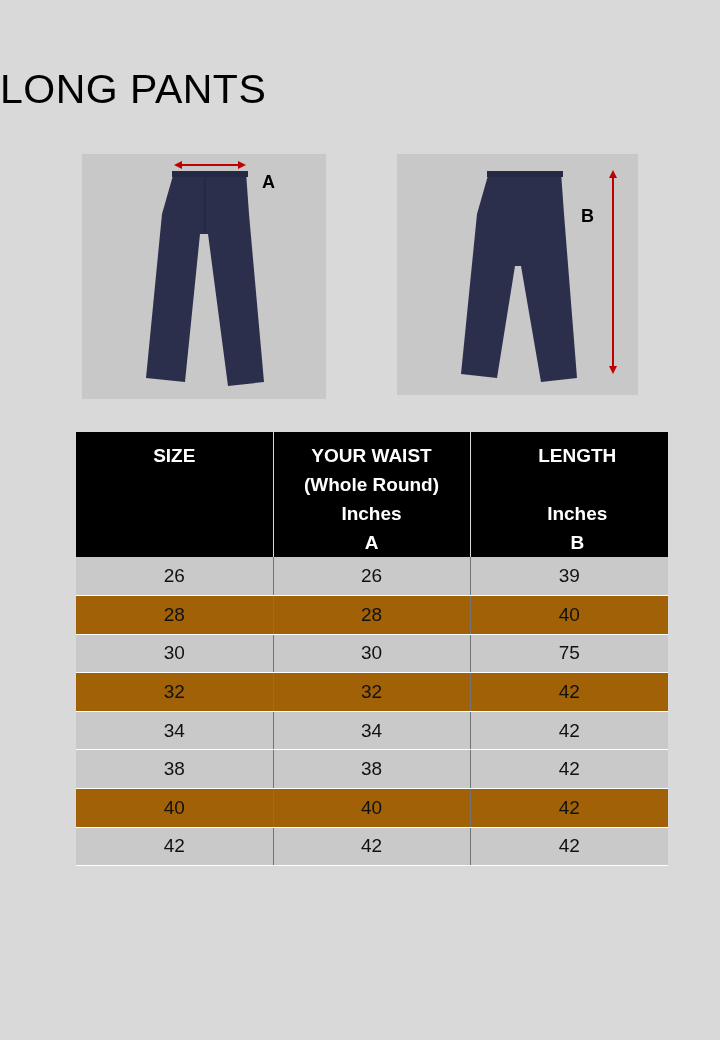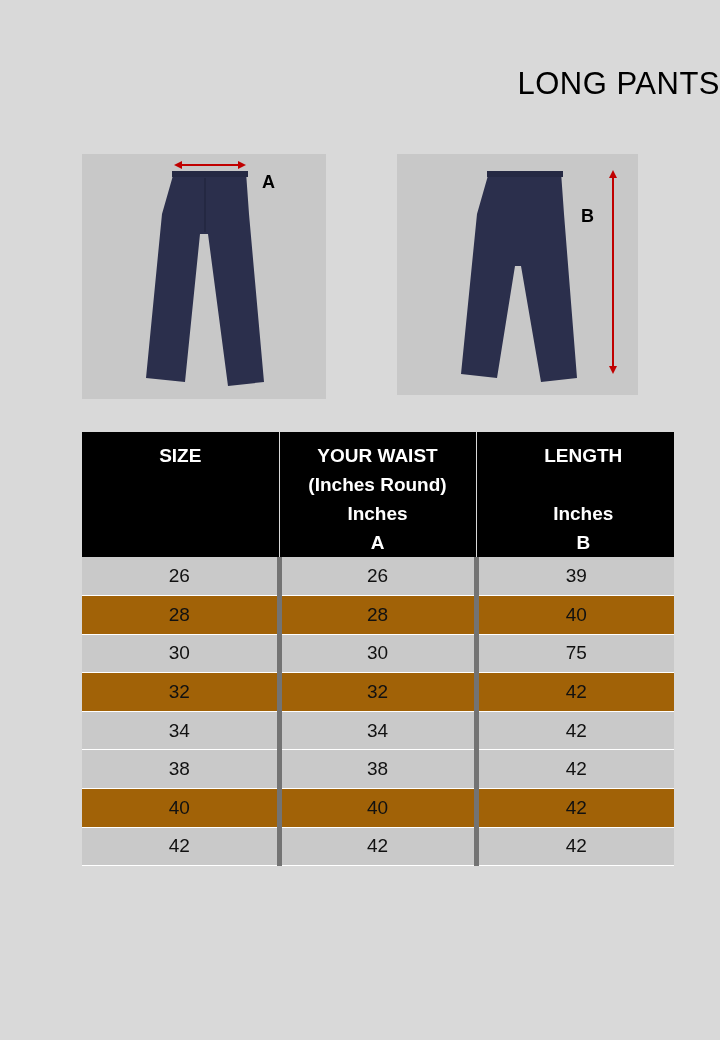--- a/index.html
+++ b/index.html
@@ -1,43 +1,43 @@
 <!DOCTYPE html>
 <html><head>
 <meta charset="utf-8">
 <style>
   * { box-sizing: border-box; margin: 0; padding: 0; }
   html, body { width: 720px; height: 1040px; background: #d9d9d9; overflow: hidden; }
   body { font-family: "Liberation Sans", "DejaVu Sans", sans-serif; position: relative; }
   .title {
-    position: absolute; top: 66px; left: 0; width: 720px; text-align: right;
-    font-size: 31px; color: #000; letter-spacing: 0.5px;
+    position: absolute; top: 66px; left: 0; width: 720px; text-align: left;
+    font-size: 41px; color: #000; letter-spacing: 0.5px;
   }
   .photo {
     position: absolute; background: #c8c8c8;
   }
   .photo-a { left: 82px; top: 154px; width: 244px; height: 245px; }
   .photo-b { left: 397px; top: 154px; width: 241px; height: 241px; }
   .photo svg { position: absolute; left: 0; top: 0; }
   .marker {
     position: absolute; font-weight: bold; font-size: 18px; color: #000;
   }
   .size-table {
-    position: absolute; left: 82px; top: 432px; width: 592px;
+    position: absolute; left: 76px; top: 432px; width: 592px;
     border-collapse: collapse; table-layout: fixed;
   }
   .size-table th {
     background: #000; color: #fff; font-weight: bold; font-size: 19px;
     vertical-align: top; padding-top: 9px; line-height: 29px;
     height: 124px; border-right: 1px solid #d9d9d9;
   }
   .size-table th:last-child { border-right: none; padding-left: 16px; }
   .size-table td {
     text-align: center; font-size: 19px; color: #111; height: 38.6px;
-    border-right: 5px solid #737373; border-bottom: 1px solid #fff;
+    border-right: 1px solid #737373; border-bottom: 1px solid #fff;
   }
   .size-table td:last-child { border-right: none; }
   .size-table tr.odd td { background: #c9c9c9; }
   .size-table tr.even td { background: #a16207; }
   .col1 { width: 197px; } .col2 { width: 197px; } .col3 { width: 198px; }
   .hline { display: block; }
 </style>
 </head>
 <body>
 
@@ -76,21 +76,21 @@
       <col class="col2">
       <col class="col3">
     </colgroup>
   <thead>
     <tr>
       <th>
         <span class="hline">SIZE</span>
       </th>
       <th>
         <span class="hline">YOUR WAIST</span>
-        <span class="hline">(Inches Round)</span>
+        <span class="hline">(Whole Round)</span>
         <span class="hline">Inches</span>
         <span class="hline">A</span>
       </th>
       <th>
         <span class="hline">LENGTH</span>
         <span class="hline">&nbsp;</span>
         <span class="hline">Inches</span>
         <span class="hline">B</span>
       </th>
     </tr>

